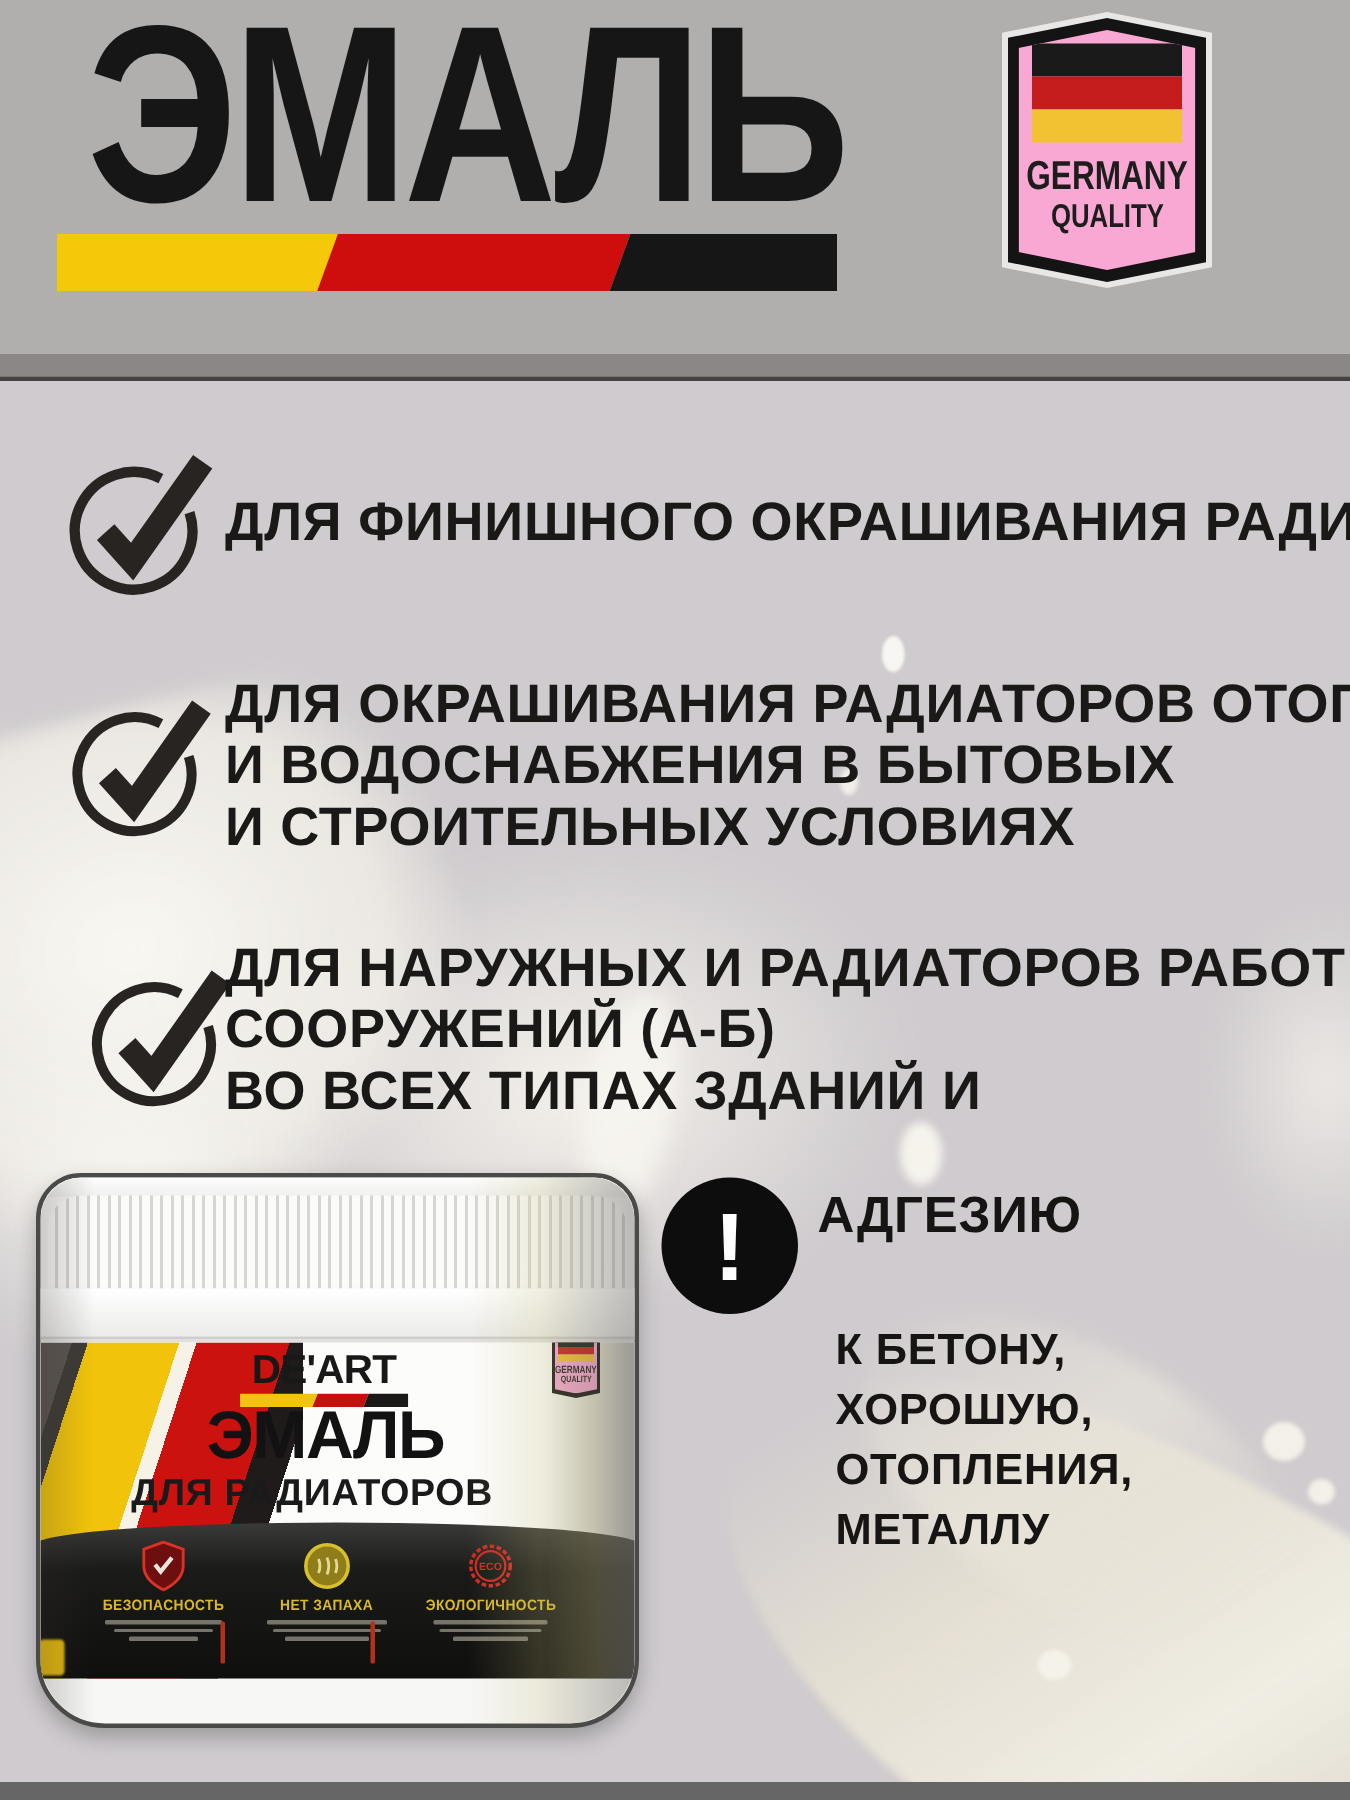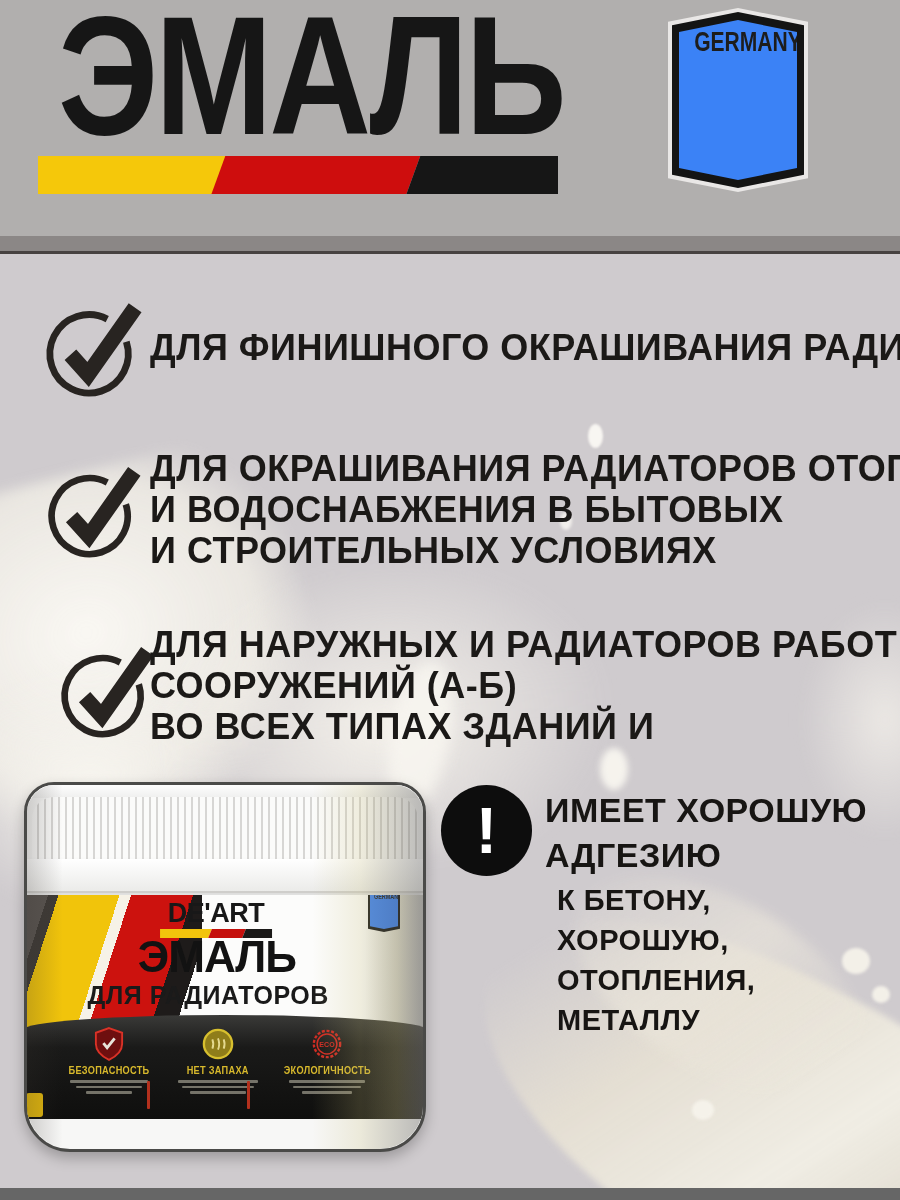--- a/index.html
+++ b/index.html
@@ -22,21 +22,21 @@
   .fs.y{left:-24px;width:224px;background:#f5c80a;}
   .fs.r{left:180px;width:195px;background:#ce0d0d;}
   .fs.k{left:375px;width:190px;background:#161616;}
   .divider-band{position:absolute;left:0;top:236px;width:900px;height:15px;background:#8b8786;z-index:3;}
   .divider-line{position:absolute;left:0;top:251px;width:900px;height:3px;background:#474241;z-index:3;}
   
   .gq{position:absolute;}
   .gq .clip{clip-path:polygon(50% 0%,100% 7.5%,100% 92.5%,50% 100%,0% 92.5%,0% 7.5%);}
   .gq-halo{position:absolute;inset:0;background:#e9e7e6;}
   .gq-black{position:absolute;inset:4px;background:#141414;}
-  .gq-white{position:absolute;background:#3b82f6;display:flex;flex-direction:row;}
+  .gq-white{position:absolute;background:#f9a8d4;display:flex;flex-direction:column;align-items:center;}
   .gq-flag{width:84%;display:flex;flex-direction:column;}
   .gq-band{width:100%;}
   .b-k{background:#1a1a1a;} .b-r{background:#c41c1c;} .b-y{background:#f2c232;}
   .gq-t{font-weight:800;color:#1d1d1d;transform:scaleX(.78);white-space:nowrap;line-height:1.05;}
   
   .gq-big{left:668px;top:8px;width:140px;height:184px;z-index:4;}
   .gq-big .gq-white{inset:12px 11px;}
   .gq-big .gq-flag{margin-top:9px;} .gq-big .gq-band{height:22px;}
   .gq-big .t1{font-size:27px;margin-top:8px;} .gq-big .t2{font-size:22px;margin-top:1px;}
   
@@ -184,21 +184,20 @@
       <div class="benefit-line">ДЛЯ НАРУЖНЫХ И РАДИАТОРОВ РАБОТ</div>
       <div class="benefit-line">СООРУЖЕНИЙ (А-Б)</div>
       <div class="benefit-line">ВО ВСЕХ ТИПАХ ЗДАНИЙ И</div>
     </div>
   </div>
 
   <div class="warn-circle">
     <span>!</span>
   </div>
   <div class="adh-heading">
-    <div>ИМЕЕТ ХОРОШУЮ</div>
     <div>АДГЕЗИЮ</div>
   </div>
   <div class="adh-items">
     <div>К БЕТОНУ,</div>
     <div>ХОРОШУЮ,</div>
     <div>ОТОПЛЕНИЯ,</div>
     <div>МЕТАЛЛУ</div>
   </div>
 
   <div class="jar">

